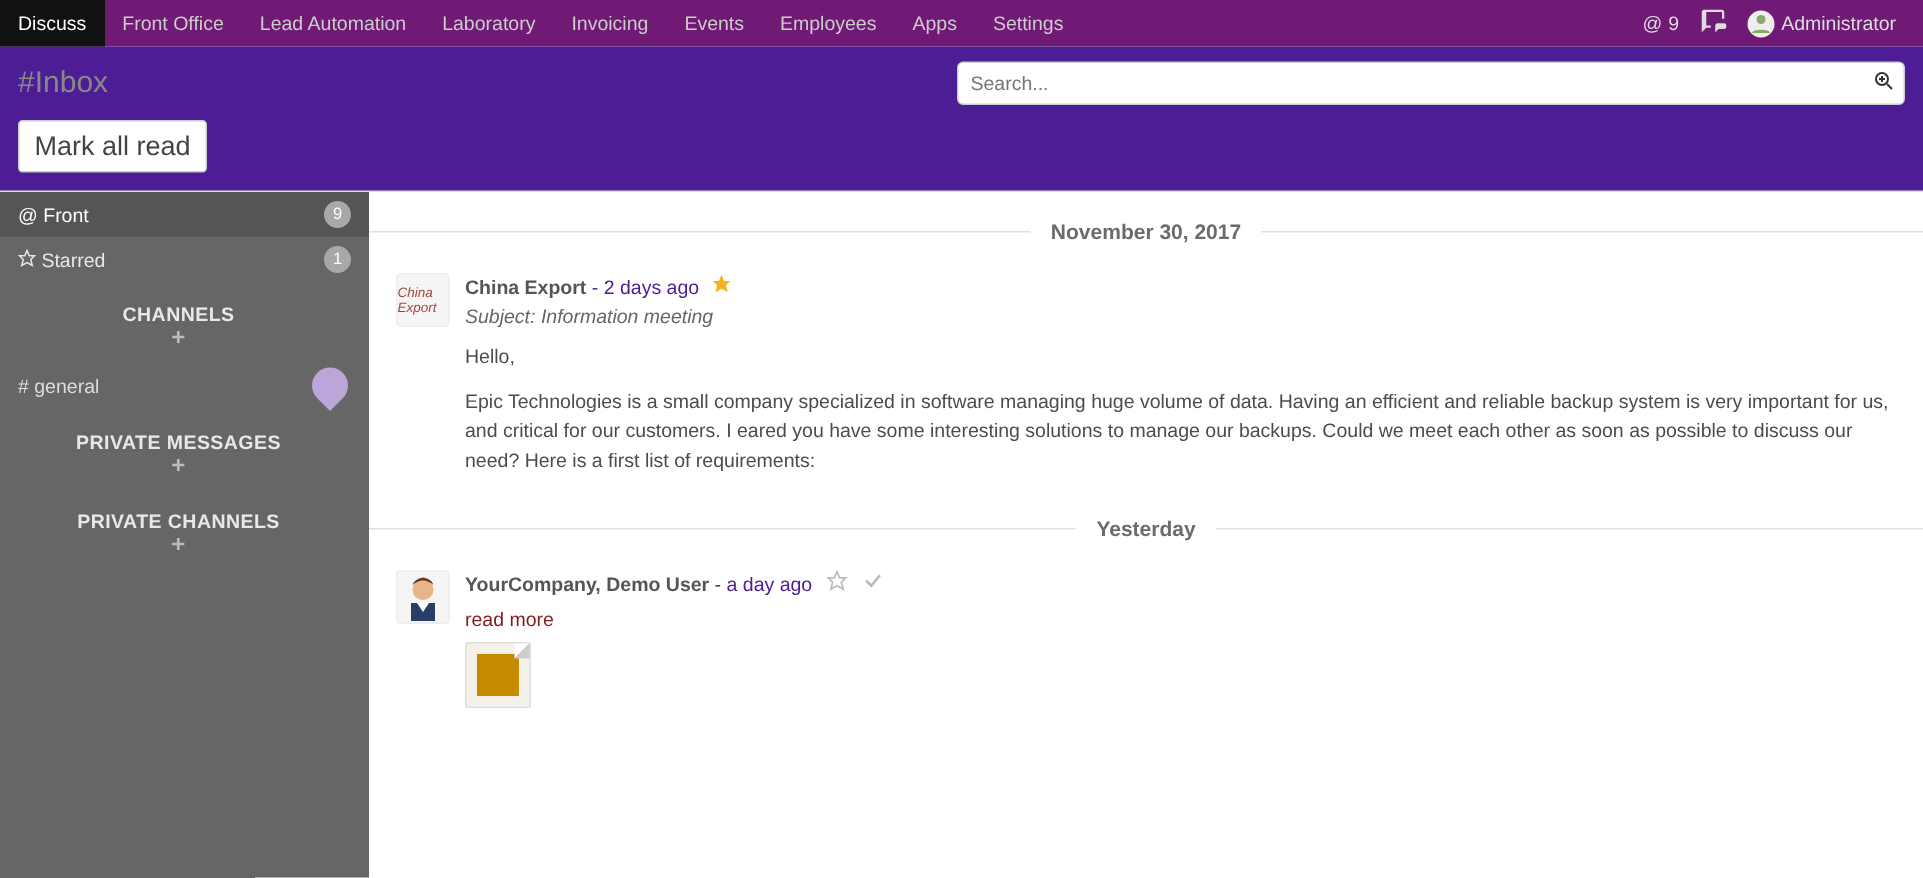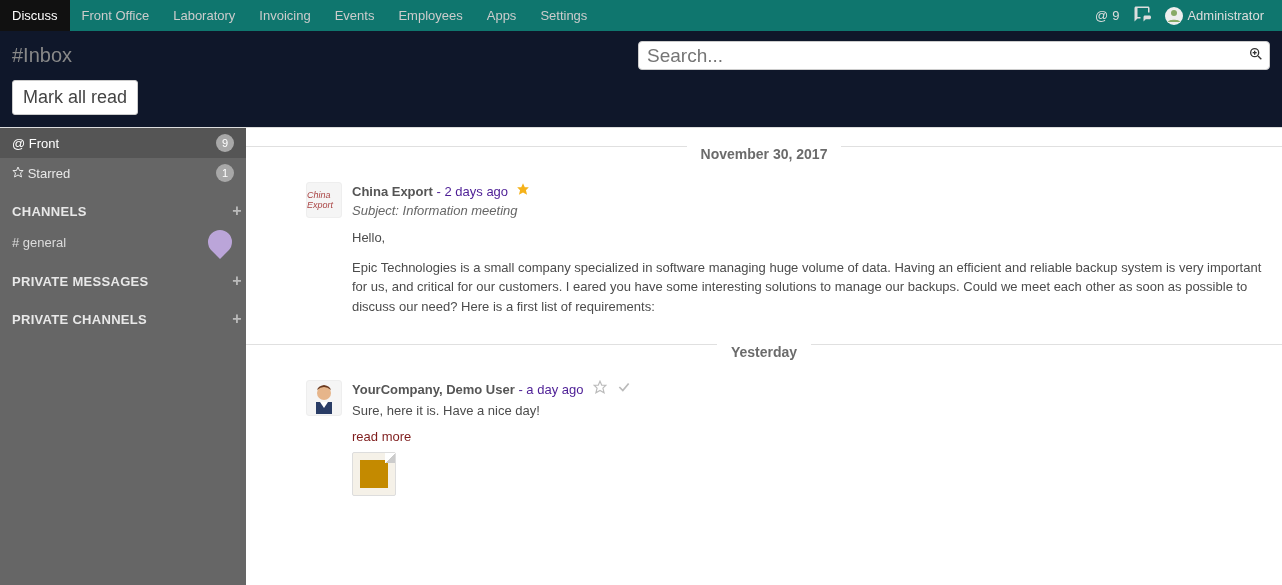--- a/index.html
+++ b/index.html
@@ -1,52 +1,52 @@
 <!DOCTYPE html>
 <html><head>
 <meta charset="utf-8">
 <style>
   * { box-sizing: border-box; margin: 0; padding: 0; }
   body { font-family: "Helvetica Neue", Arial, sans-serif; font-size: 13px; color: #4c4c4c; background: #fff; width: 1282px; height: 585px; overflow: hidden; }
   
-  .topnav { background: #0f766e; height: 31px; display: flex; align-items: center; color: #ddd; padding: 0 0; }
+  .topnav { background: #701a75; height: 31px; display: flex; align-items: center; color: #ddd; padding: 0 0; }
   .topnav .nav-item { padding: 0 12px; height: 31px; display: flex; align-items: center; color: #ccc; cursor: pointer; }
   .topnav .nav-item.active { background: #111; color: #fff; font-weight: 500; }
   .topnav .spacer { flex: 1; }
   .topnav .right { display: flex; align-items: center; gap: 14px; padding-right: 18px; color: #ddd; }
   .topnav .right .notif { display: flex; align-items: center; gap: 4px; color: #ddd; }
   .topnav .right svg { width: 18px; height: 18px; fill: #ddd; }
   .avatar-sm { width: 18px; height: 18px; border-radius: 50%; background: #eee; display: inline-flex; align-items: center; justify-content: center; font-size: 11px; color: #333; }
   
-  .header { background: #0f172a; border-bottom: 1px solid #ddd; padding: 10px 12px 12px 12px; }
+  .header { background: #4c1d95; border-bottom: 1px solid #ddd; padding: 10px 12px 12px 12px; }
   .header-row1 { display: flex; align-items: center; }
   .header-row1 .title { color: #888; font-size: 20px; font-weight: 500; }
   .header-row1 .search-wrap { flex: 1; display: flex; justify-content: flex-end; }
   .search-box { position: relative; width: 632px; }
-  .search-box input { width: 100%; height: 29px; border: 1px solid #ccc; border-radius: 4px; padding: 4px 28px 4px 8px; font-size: 19px; color: #333; }
+  .search-box input { width: 100%; height: 29px; border: 1px solid #ccc; border-radius: 4px; padding: 4px 28px 4px 8px; font-size: 13px; color: #333; }
   .search-box .s-icon { position: absolute; right: 6px; top: 5px; color: #444; }
   .header-row2 { margin-top: 10px; }
   .btn { background: #fff; border: 1px solid #ccc; border-radius: 3px; padding: 6px 10px; font-size: 18px; color: #444; cursor: pointer; }
   
   .main { display: flex; height: calc(585px - 31px - 80px); }
   .sidebar { width: 246px; background: #666666; color: #e8e8e8; font-size: 13px; height: 474px; }
   .sidebar .sb-item { display: flex; align-items: center; padding: 6px 12px; cursor: pointer; }
   .sidebar .sb-item.active { background: #555555; color: #fff; }
   .sidebar .sb-item .sb-label { flex: 1; }
   .badge { background: #a8a8a8; color: #fff; border-radius: 10px; min-width: 18px; height: 18px; padding: 0 5px; display: inline-flex; align-items: center; justify-content: center; font-size: 11px; }
-  .sidebar .sb-section { display: flex; align-items: center; justify-content: space-between; padding: 14px 4px 6px 12px; font-weight: 600; color: #e8e8e8; font-size: 13px; letter-spacing: .3px; }
+  .sidebar .sb-section { display: flex; align-items: center; justify-content: space-between; padding: 14px 20px 6px 12px; font-weight: 600; color: #e8e8e8; font-size: 13px; letter-spacing: .3px; flex-direction: column; }
   .sidebar .sb-section .plus { color: #bbb; font-weight: 700; font-size: 16px; cursor: pointer; }
   .sidebar .sb-channel { display: flex; align-items: center; padding: 4px 12px; color: #ddd; cursor: pointer; }
   .drop { width: 24px; height: 24px; border-radius: 50% 50% 50% 0; background: #bba5d9; transform: rotate(-45deg); margin-left: auto; margin-right: 2px; }
   
   .content { flex: 1; overflow-y: auto; padding: 0 0 20px 0; }
-  .date-sep { display: flex; margin: 18px 0 14px 0; }
+  .date-sep { display: flex; align-items: center; margin: 18px 0 14px 0; }
   .date-sep .line { flex: 1; border-top: 1px solid #e0e0e0; }
   .date-sep .dtxt { padding: 0 14px; color: #6b6b6b; font-weight: 600; font-size: 14px; }
-  .msg { display: flex; padding: 6px 18px 10px 18px; margin-left: 42px; }
+  .msg { display: flex; padding: 6px 18px 10px 18px; }
   .msg .avatar { width: 36px; height: 36px; margin-right: 10px; background: #f5f5f5; border-radius: 3px; display: flex; align-items: center; justify-content: center; font-size: 9px; color: #a44; border: 1px solid #eee; }
   .msg .avatar.demo svg { width: 32px; height: 32px; }
   .msg .body { flex: 1; }
   .msg .hdr { font-size: 13px; color: #666; }
   .msg .hdr .author { font-weight: 600; color: #555; }
   .msg .hdr .time { color: #4c1d95; }
   .msg .hdr .star { color: #f5b21a; margin-left: 4px; }
   .msg .hdr .icon-a { color: #bbb; margin-left: 6px; cursor: pointer; }
   .msg .subj { font-style: italic; color: #666; margin-top: 4px; }
   .msg p { margin-top: 10px; line-height: 1.5; color: #4c4c4c; }
@@ -56,20 +56,21 @@
   .attach::before { content: ""; position: absolute; top: 0; right: 0; width: 10px; height: 10px; background: linear-gradient(135deg, #fff 50%, #ccc 50%); }
   .attach .thumb { width: 28px; height: 28px; background: #c48a00; }
   .ico { display: inline-block; vertical-align: -2px; }
 </style>
 </head>
 <body>
 
 <div class="topnav">
   <div class="nav-item active">Discuss</div>
   <div class="nav-item">Front Office</div>
+  <div class="nav-item">Lead Automation</div>
   <div class="nav-item">Laboratory</div>
   <div class="nav-item">Invoicing</div>
   <div class="nav-item">Events</div>
   <div class="nav-item">Employees</div>
   <div class="nav-item">Apps</div>
   <div class="nav-item">Settings</div>
   <div class="spacer"></div>
   <div class="right">
     <div class="notif">
       <span>@</span>
@@ -202,21 +203,20 @@
             <svg width="14" height="14" viewBox="0 0 24 24" fill="none" stroke="#bbb" stroke-width="2">
                 <polygon points="12,2 15,9 22,9 17,14 19,22 12,18 5,22 7,14 2,9 9,9"></polygon>
               </svg>
           </span>
           <span class="icon-a">
             <svg width="14" height="14" viewBox="0 0 24 24" fill="none" stroke="#bbb" stroke-width="3">
                 <polyline points="4,12 10,18 20,6"></polyline>
               </svg>
           </span>
         </div>
-        <p style="margin-top:4px">Sure, here it is. Have a nice day!</p>
         <a class="readmore">read more</a>
         <div class="attach">
           <div class="thumb"></div>
         </div>
       </div>
     </div>
   </div>
 </div>
 
 </body></html>

